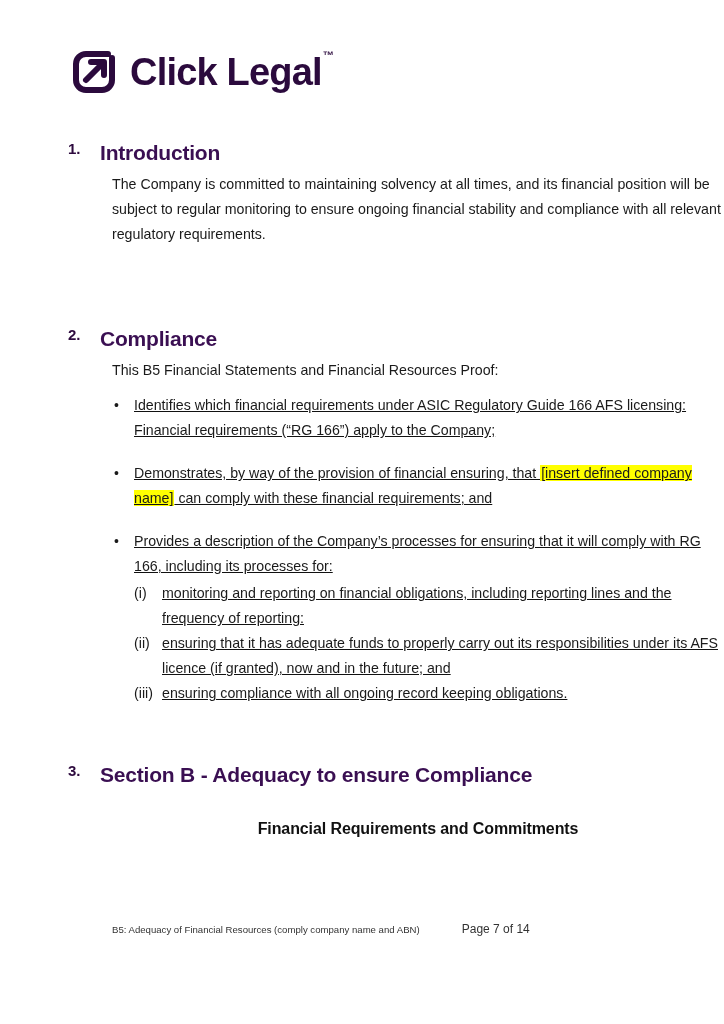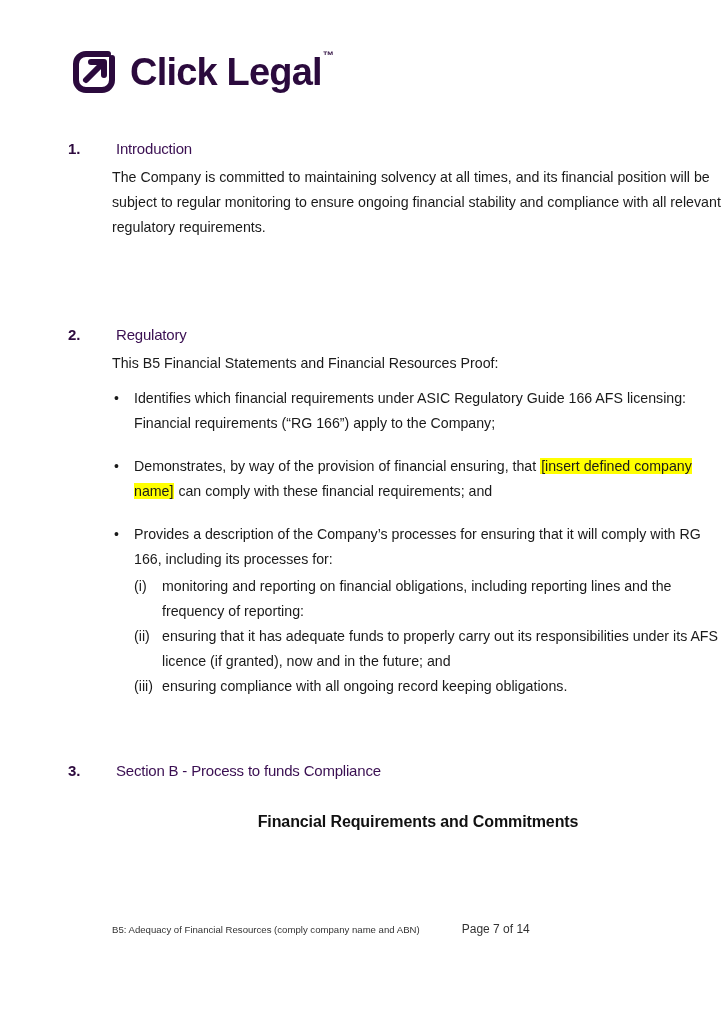--- a/index.html
+++ b/index.html
@@ -73,23 +73,23 @@
   .sec-num {
     position: absolute;
     left: 68px;
     top: 0;
     width: 40px;
     font-size: 15px;
     font-weight: bold;
     color: #2d0a3e;
   }
   .sec-head {
-    margin-left: 48px;
-    font-size: 15px;
-    font-weight: normal;
+    margin-left: 32px;
+    font-size: 21px;
+    font-weight: bold;
     color: #3a0f52;
     letter-spacing: -0.2px;
     line-height: 1.2;
   }
   .sec-body {
     margin-left: 44px;
     padding-top: 7px;
   }
 
   p.para {
@@ -107,20 +107,21 @@
     background: #ffff00;
     font-weight: bold;
     padding: 0 1px;
   }
 
   
   ul.bullets {
     list-style: none;
     margin: 0;
     padding: 0;
+    text-decoration: underline;
   }
   ul.bullets > li {
     position: relative;
     padding-left: 22px;
     font-size: 14.2px;
     line-height: 25px;
     color: #1a1a1a;
     margin-top: 18px;
   }
   ul.bullets > li:first-child {
@@ -210,21 +211,21 @@
     <div class="section" style="min-height:166px;">
       <span class="sec-num">1.</span>
       <div class="sec-head">Introduction</div>
       <div class="sec-body">
         <p class="para">The Company is committed to maintaining solvency at all times, and its financial position will be subject to regular monitoring to ensure ongoing financial stability and compliance with all relevant regulatory requirements.</p>
       </div>
     </div>
 
     <div class="section" style="margin-top:20px; min-height:410px;">
       <span class="sec-num">2.</span>
-      <div class="sec-head">Regulatory</div>
+      <div class="sec-head">Compliance</div>
       <div class="sec-body">
         <p class="para">This B5 Financial Statements and Financial Resources Proof:</p>
 
         <ul class="bullets">
 
           <li>
             <span>Identifies which financial requirements under ASIC Regulatory Guide 166 AFS licensing: Financial requirements (“RG 166”) apply to the Company;</span>
           </li>
 
           <li>
@@ -245,21 +246,21 @@
               </li>
             </ol>
           </li>
 
         </ul>
       </div>
     </div>
 
     <div class="section" style="margin-top:26px;">
       <span class="sec-num">3.</span>
-      <div class="sec-head">Section B - Process to funds Compliance</div>
+      <div class="sec-head">Section B - Adequacy to ensure Compliance</div>
       <div class="subhead" style="margin-top:33px;">Financial Requirements and Commitments</div>
     </div>
 
   </div>
 
   <div class="footer">
     <span class="footer-left">B5: Adequacy of Financial Resources (comply company name and ABN)</span>
     <span class="footer-right">Page 7 of 14</span>
   </div>
 

